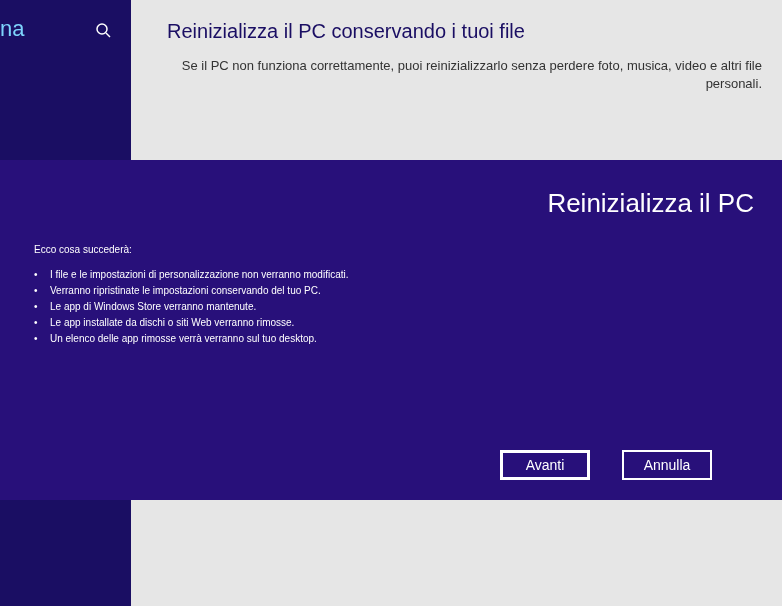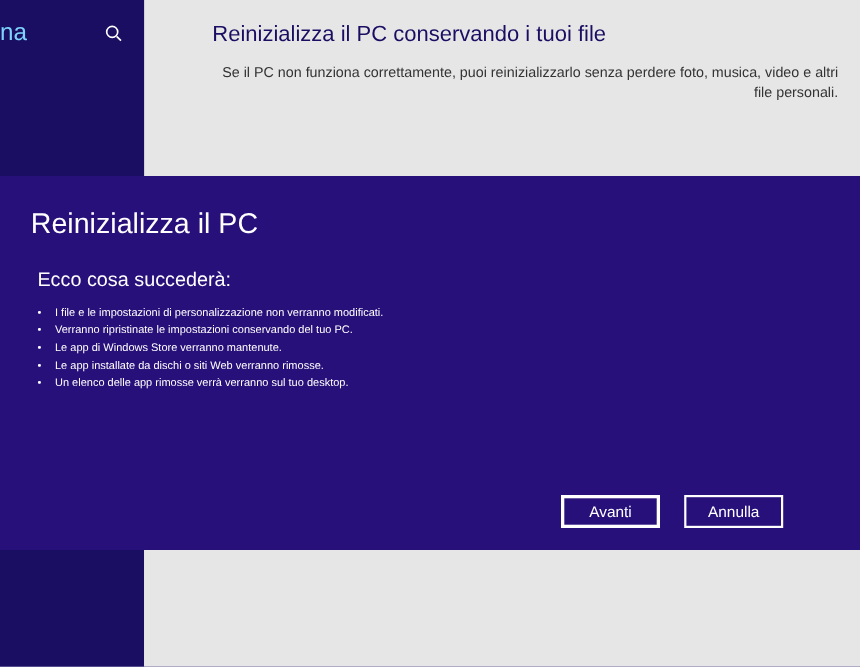--- a/index.html
+++ b/index.html
@@ -44,21 +44,20 @@
       height: 16px;
     }
     .content-area {
       position: absolute;
       left: 131px;
       top: 0;
       right: 0;
       height: 160px;
       padding: 20px 20px 20px 36px;
       background: #e6e6e6;
-      margin-left: 26px;
     }
     .section-title {
       color: #1a0e63;
       font-size: 20px;
       font-weight: 400;
       margin-bottom: 14px;
     }
     .section-desc {
       color: #333333;
       font-size: 13px;
@@ -84,23 +83,24 @@
       height: 340px;
       background: #28107a;
       padding: 28px 28px 18px 28px;
       color: #ffffff;
     }
     .dialog-title {
       font-size: 26px;
       font-weight: 400;
       margin-bottom: 25px;
       font-family: "Segoe UI Light", "Segoe UI", Arial, sans-serif;
+      text-align: right;
     }
     .dialog-subtitle {
-      font-size: 18px;
+      font-size: 10px;
       margin-bottom: 12px;
       margin-left: 6px;
     }
     .dialog-list {
       list-style: none;
       margin-left: 6px;
     }
     .dialog-list li {
       font-size: 10px;
       line-height: 1.6;
@@ -111,21 +111,21 @@
       content: "•";
       position: absolute;
       left: 0;
       top: 0;
     }
     .dialog-buttons {
       position: absolute;
       bottom: 20px;
       right: 70px;
       display: flex;
-      gap: 22px;
+      gap: 32px;
     }
     .dialog-btn {
       background: transparent;
       border: 2px solid #ffffff;
       color: #ffffff;
       font-size: 14px;
       padding: 4px 0;
       width: 90px;
       text-align: center;
       cursor: pointer;

